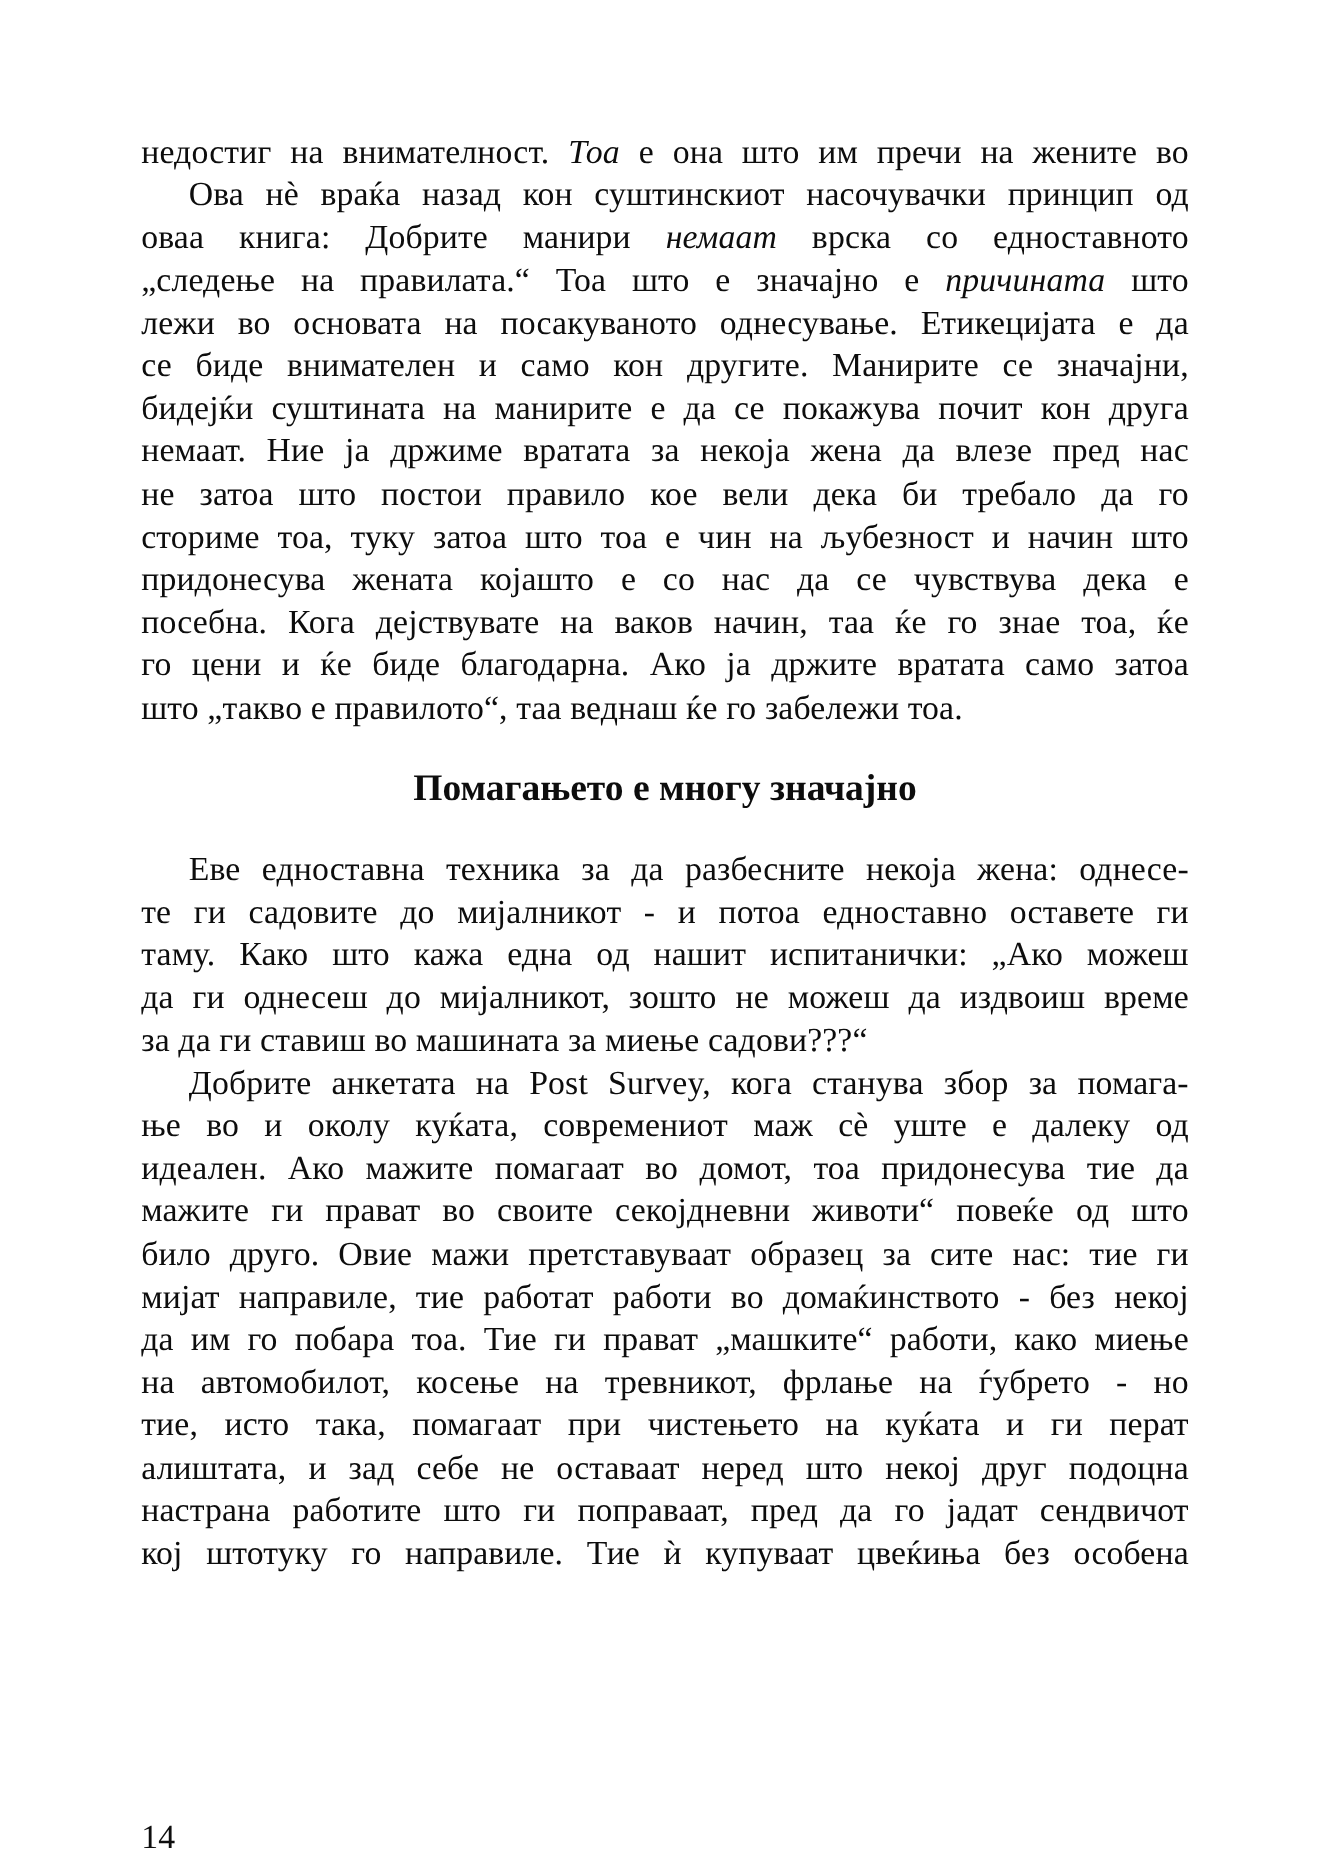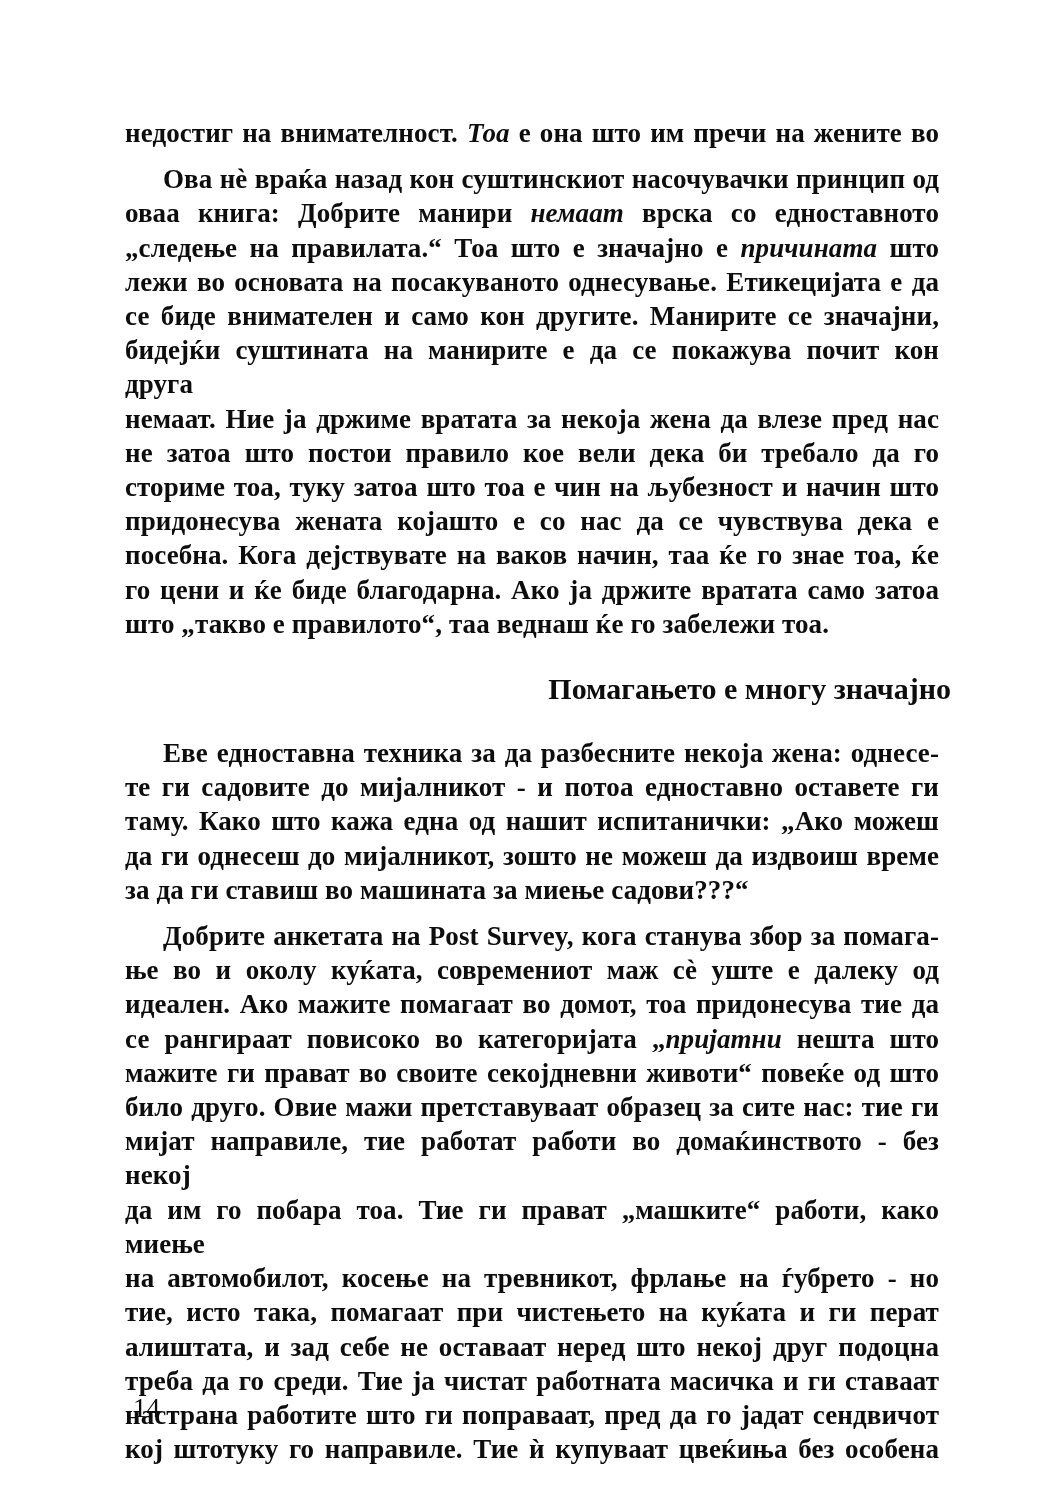--- a/index.html
+++ b/index.html
@@ -15,48 +15,47 @@
     background: #ffffff;
     color: #0d0d0d;
     overflow: hidden;
   }
   .content {
     position: absolute;
     left: 113px;
     top: 104px;
     width: 838px;
   }
-  .paragraph { margin: 12px; padding: 0; font-weight: bold; }
+  .paragraph { margin: 0; padding: 0; }
   .line {
     font-size: 27px;
     line-height: 34.2px;
     text-align: justify;
     text-align-last: justify;
     white-space: normal;
     letter-spacing: 0.1px;
   }
   .line.short { text-align-last: left; }
   .line.indent { padding-left: 38px; }
   .line em { font-style: italic; }
   .section-heading {
     margin: 27px 0 26px 0;
     font-size: 30px;
     line-height: 42px;
     font-weight: bold;
-    text-align: right;
+    text-align: center;
     color: #0d0d0d;
   }
   .page-number {
     position: absolute;
     left: 113px;
-    top: 1391px;
+    top: 1452px;
     font-size: 27px;
     line-height: 34px;
     color: #0d0d0d;
-    margin-left: 20px;
   }
 </style>
 </head>
 <body>
 
 <div class="page">
   <div class="content">
     <div>
         <div class="paragraph">
           <div class="line"><span>недостиг на внимателност. </span><em>Тоа</em><span> е она што им пречи на жените во</span></div>
@@ -83,28 +82,26 @@
           <div class="line indent"><span>Еве едноставна техника за да разбесните некоја жена: однесе-</span></div>
           <div class="line"><span>те ги садовите до мијалникот - и потоа едноставно оставете ги</span></div>
           <div class="line"><span>таму. Како што кажа една од нашит испитанички: „Ако можеш</span></div>
           <div class="line"><span>да ги однесеш до мијалникот, зошто не можеш да издвоиш време</span></div>
           <div class="line short"><span>за да ги ставиш во машината за миење садови???“</span></div>
         </div>
         <div class="paragraph">
           <div class="line indent"><span>Добрите анкетата на Post Survey, кога станува збор за помага-</span></div>
           <div class="line"><span>ње во и околу куќата, современиот маж сѐ уште е далеку од</span></div>
           <div class="line"><span>идеален. Ако мажите помагаат во домот, тоа придонесува тие да</span></div>
-          <div class="line"><span>се рангираат повисоко во категоријата „</span><em>пријатни</em><span> нешта што</span></div>
           <div class="line"><span>мажите ги прават во своите секојдневни животи“ повеќе од што</span></div>
           <div class="line"><span>било друго. Овие мажи претставуваат образец за сите нас: тие ги</span></div>
           <div class="line"><span>мијат направиле, тие работат работи во домаќинството - без некој</span></div>
           <div class="line"><span>да им го побара тоа. Тие ги прават „машките“ работи, како миење</span></div>
           <div class="line"><span>на автомобилот, косење на тревникот, фрлање на ѓубрето - но</span></div>
           <div class="line"><span>тие, исто така, помагаат при чистењето на куќата и ги перат</span></div>
           <div class="line"><span>алиштата, и зад себе не оставаат неред што некој друг подоцна</span></div>
-          <div class="line"><span>треба да го среди. Тие ја чистат работната масичка и ги ставаат</span></div>
           <div class="line"><span>настрана работите што ги поправаат, пред да го јадат сендвичот</span></div>
           <div class="line"><span>кој штотуку го направиле. Тие ѝ купуваат цвеќиња без особена</span></div>
         </div>
       </div>
   </div>
   <div class="page-number">14</div>
 </div>
 
 </body></html>

